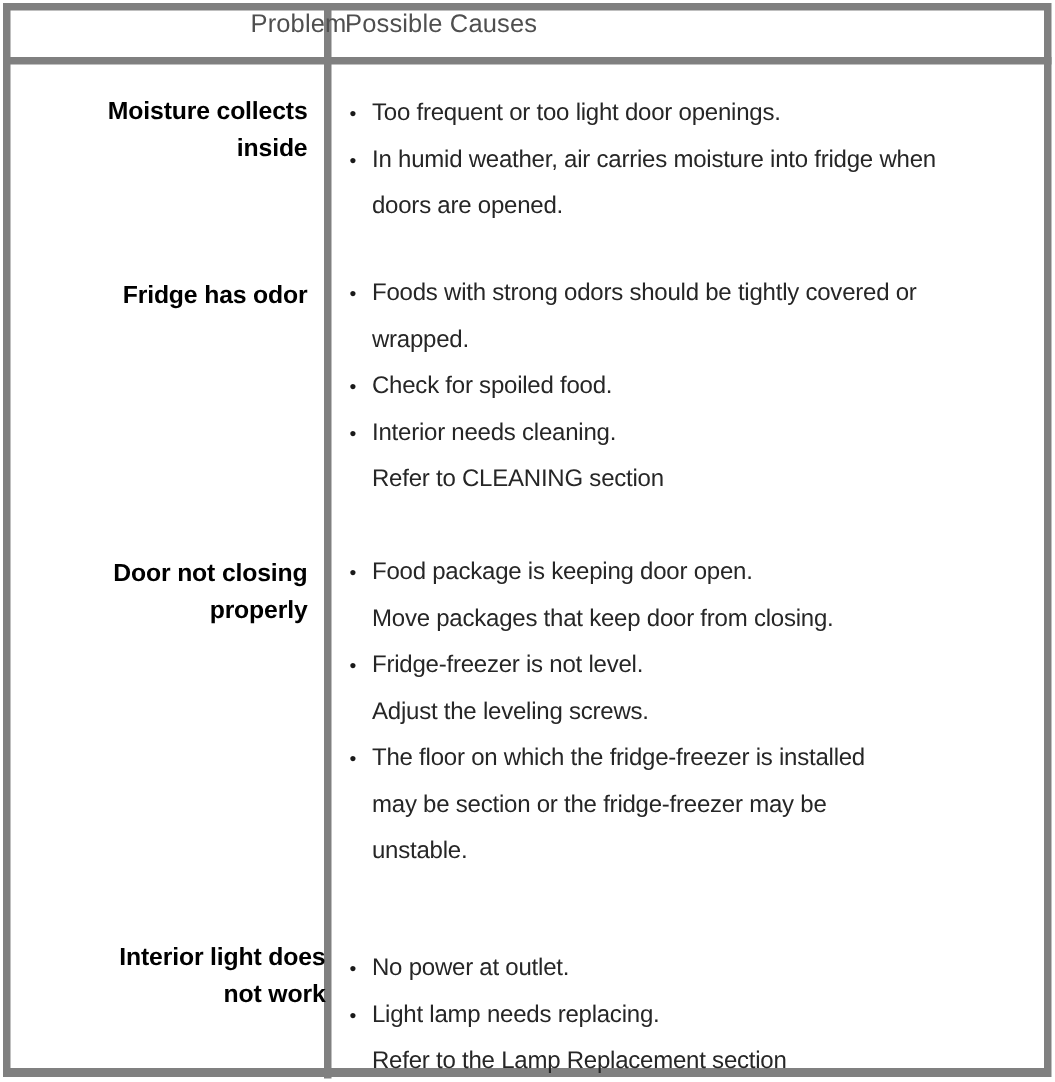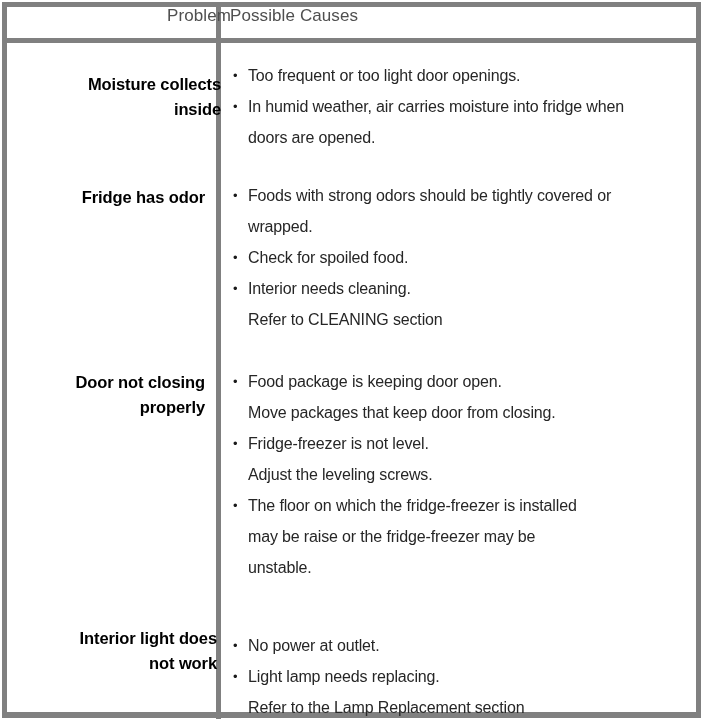--- a/index.html
+++ b/index.html
@@ -145,21 +145,21 @@
   <div class="header-rule"></div>
   <div class="col-divider"></div>
 
   <div class="header-row">
     <div class="hdr-problem">Problem</div>
     <div class="hdr-causes">Possible Causes</div>
   </div>
 
   <div id="rows-container">
       <div class="row" style="top: 60px;">
-        <div class="problem-cell" style="top: 12px; margin-left: 16px;">
+        <div class="problem-cell" style="top: 2px;">
           <span class="pl">Moisture collects</span>
           <span class="pl">inside</span>
         </div>
         <div class="causes-cell">
           <div class="cause">
             <span class="bullet">•</span>
             <span class="ln">Too frequent or too light door openings.</span>
           </div>
           <div class="cause">
             <span class="bullet">•</span>
@@ -201,21 +201,21 @@
             <span class="ln">Move packages that keep door from closing.</span>
           </div>
           <div class="cause">
             <span class="bullet">•</span>
             <span class="ln">Fridge-freezer is not level.</span>
             <span class="ln">Adjust the leveling screws.</span>
           </div>
           <div class="cause">
             <span class="bullet">•</span>
             <span class="ln">The floor on which the fridge-freezer is installed</span>
-            <span class="ln">may be raise or the fridge-freezer may be</span>
+            <span class="ln">may be section or the fridge-freezer may be</span>
             <span class="ln">unstable.</span>
           </div>
         </div>
       </div>
       <div class="row" style="top: 630px;">
         <div class="problem-cell" style="top: -4px; padding-left: 12px;">
           <span class="pl">Interior light does</span>
           <span class="pl">not work</span>
         </div>
         <div class="causes-cell">

